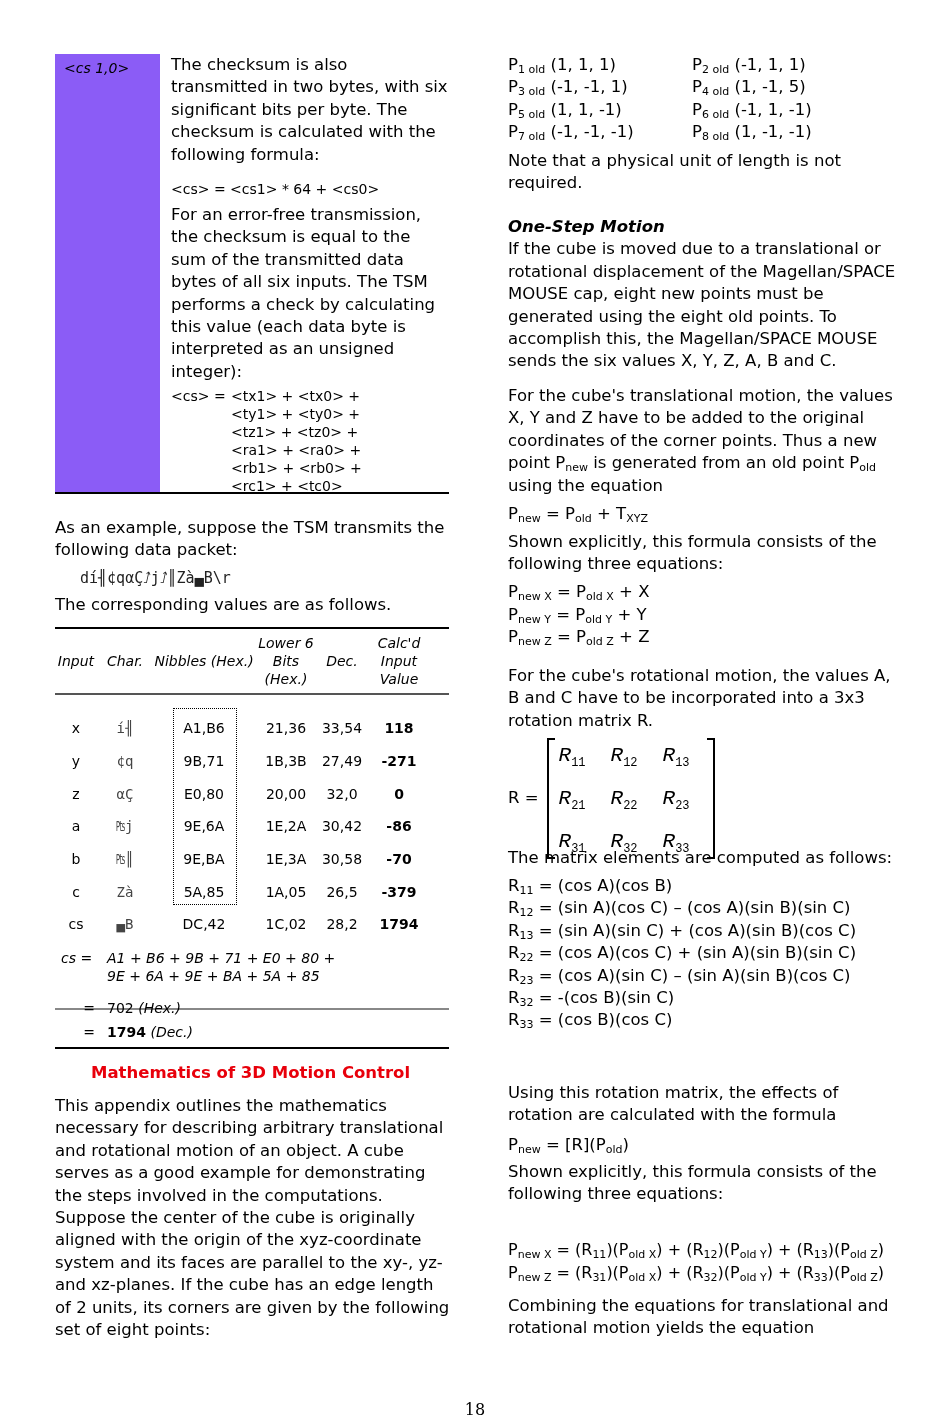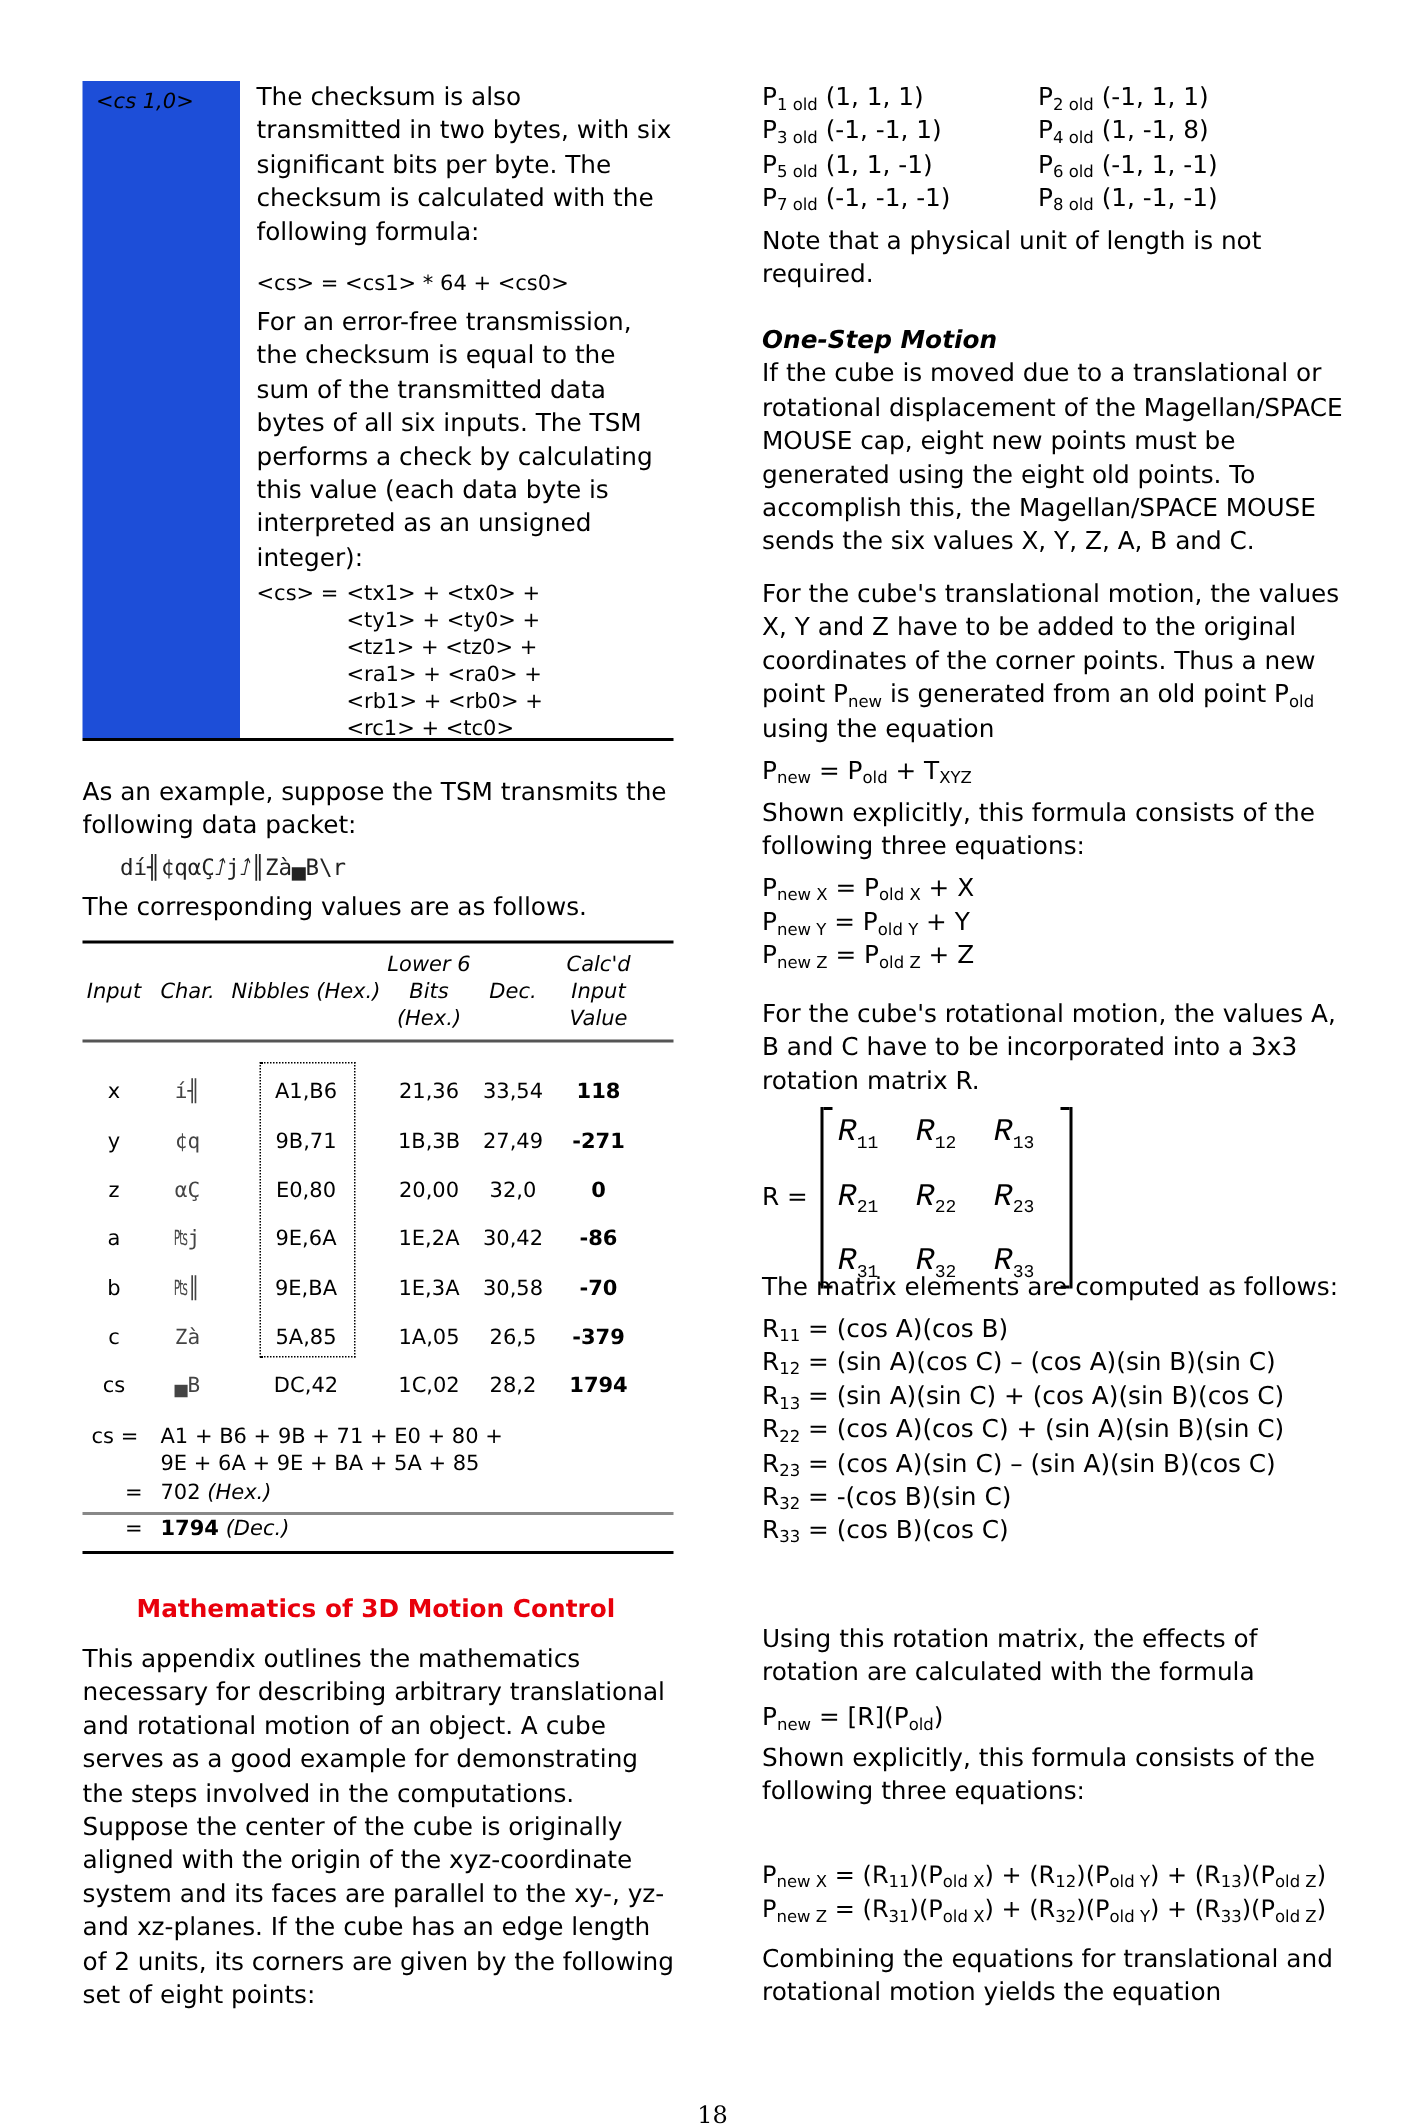--- a/index.html
+++ b/index.html
@@ -2,21 +2,21 @@
 <html><head>
 <meta charset="utf-8">
 <style>
   * { box-sizing: border-box; margin: 0; padding: 0; }
   html, body { width: 950px; height: 1416px; background: #ffffff; }
   body { position: relative; font-family: "DejaVu Sans", sans-serif; color: #000; font-size: 16.5px; line-height: 22.4px; overflow: hidden; }
   sub { font-size: 11px; vertical-align: -3px; line-height: 0; }
 
   
   .cs-box { position: absolute; top: 54px; left: 55px; width: 394px; height: 440px; border-bottom: 2px solid #000; display: flex; }
-  .cs-label { width: 105px; background: #1d4ed8; font-style: italic; font-size: 14px; padding: 3px 0 0 9px; }
+  .cs-label { width: 105px; background: #8b5cf6; font-style: italic; font-size: 14px; padding: 3px 0 0 9px; }
   .cs-text { padding: 0 0 0 11px; width: 289px; }
   .cs-text p { margin-bottom: 4px; }
   .cs-formula { font-size: 14px; line-height: 18px; margin: 14px 0 6px; }
   .cs-sum { display: grid; grid-template-columns: 60px auto; font-size: 14px; line-height: 18px; margin-top: 4px; }
 
   .para { position: absolute; }
   .packet { font-family: "DejaVu Sans Mono", monospace; font-size: 15px; color: #222; }
 
   
   .tbl { position: absolute; top: 627px; left: 55px; width: 394px; border-top: 2px solid #000; }
@@ -141,42 +141,42 @@
         <span class="chr">▄B</span>
         <span>DC,42</span>
         <span>1C,02</span>
         <span>28,2</span>
         <span class="calc">1794</span>
       </div>
   </div>
 </div>
 
 <div class="sum-block">
-  <div class="sum-row" style="margin-bottom:1px;">
+  <div class="sum-row" style="margin-bottom:14px;font-style:italic;">
     <span>cs =</span>
     <span><span>A1 + B6 + 9B + 71 + E0 + 80 +</span><br><span>9E + 6A + 9E + BA + 5A + 85</span></span>
   </div>
   <div class="sum-row">
     <span class="eq">=</span>
     <span><span>702</span> <i>(Hex.)</i></span>
   </div>
   <div class="sum-row" style="margin-bottom:2px;">
     <span class="eq">=</span>
     <span><b>1794</b> <i>(Dec.)</i></span>
   </div>
 </div>
 
 <h2 class="heading-red">Mathematics of 3D Motion Control</h2>
 <p class="para" style="top:1095px; left:55px; width:395px;">This appendix outlines the mathematics necessary for describing arbitrary translational and rotational motion of an object. A cube serves as a good example for demonstrating the steps involved in the computations. Suppose the center of the cube is originally aligned with the origin of the xyz-coordinate system and its faces are parallel to the xy-, yz- and xz-planes. If the cube has an edge length of 2 units, its corners are given by the following set of eight points:</p>
 
 <div class="para pts" style="top:54px; left:508px;">
   <span>P<sub>1</sub><sub> old</sub> <span>(1, 1, 1)</span></span>
   <span>P<sub>2</sub><sub> old</sub> <span>(-1, 1, 1)</span></span>
   <span>P<sub>3</sub><sub> old</sub> <span>(-1, -1, 1)</span></span>
-  <span>P<sub>4</sub><sub> old</sub> <span>(1, -1, 8)</span></span>
+  <span>P<sub>4</sub><sub> old</sub> <span>(1, -1, 5)</span></span>
   <span>P<sub>5</sub><sub> old</sub> <span>(1, 1, -1)</span></span>
   <span>P<sub>6</sub><sub> old</sub> <span>(-1, 1, -1)</span></span>
   <span>P<sub>7</sub><sub> old</sub> <span>(-1, -1, -1)</span></span>
   <span>P<sub>8</sub><sub> old</sub> <span>(1, -1, -1)</span></span>
 </div>
 
 <p class="para" style="top:150px; left:508px; width:395px;">Note that a physical unit of length is not required.</p>
 
 <div class="para" style="top:216px; left:508px; width:395px;">
   <div class="heading-it">One-Step Motion</div>

